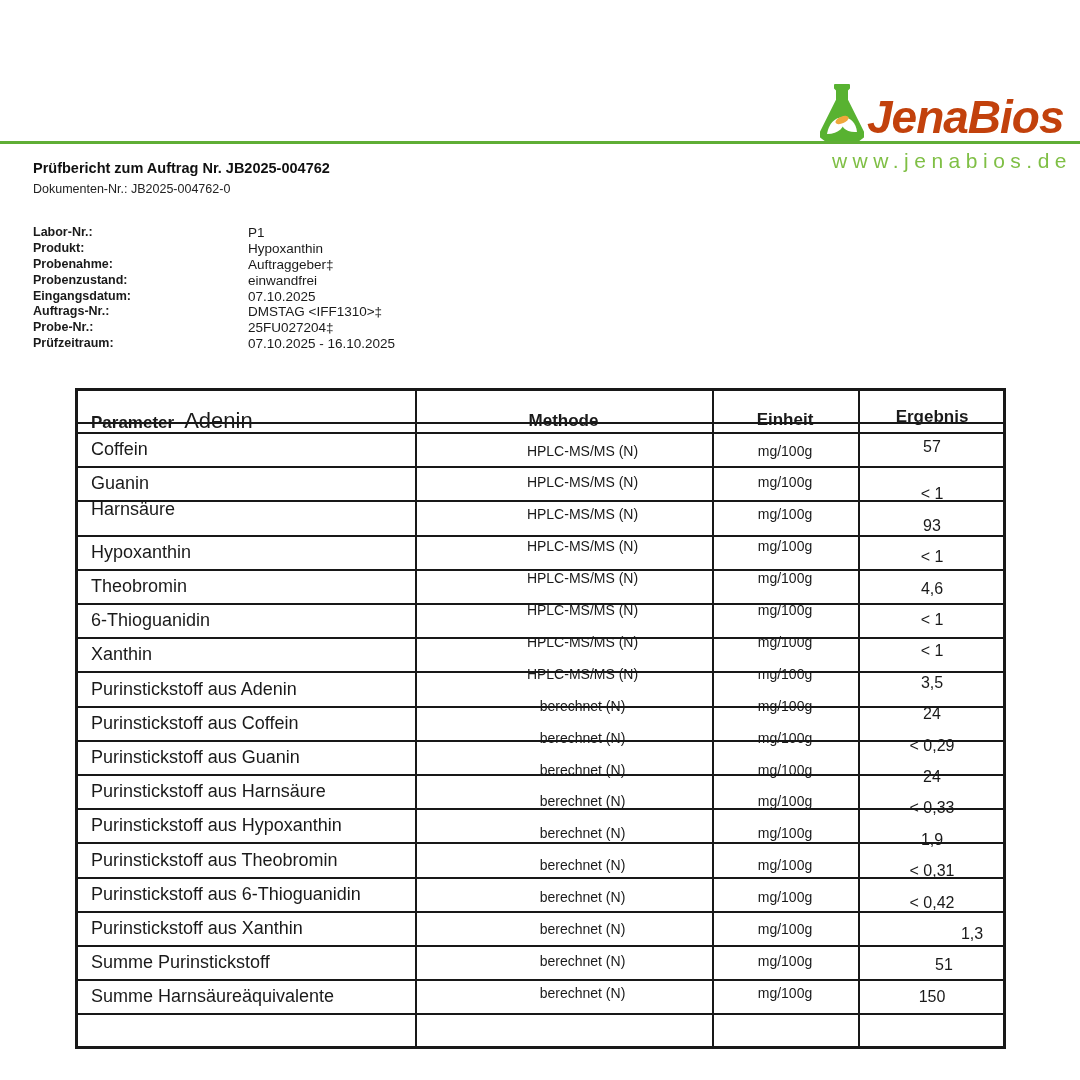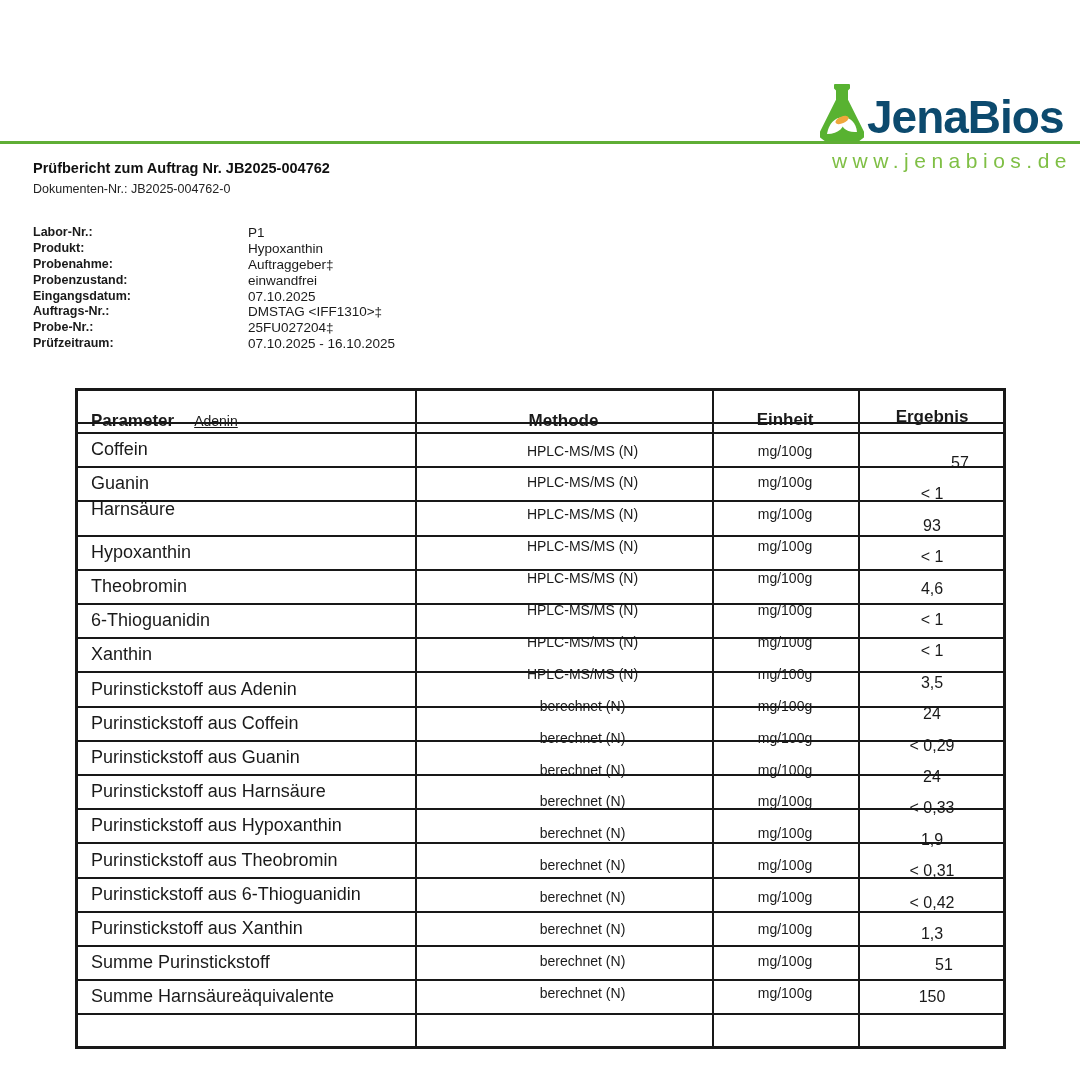--- a/index.html
+++ b/index.html
@@ -26,21 +26,21 @@
   .meta-label{left:0;font-weight:bold;font-size:12.5px;}
   .meta-value{left:215px;font-size:13.5px;}
 
   
   .rtable{position:absolute;left:75px;top:388px;width:931px;height:661px;
           border:3px solid #181818;box-sizing:border-box;background:#fff;}
   .vline{position:absolute;top:0;bottom:0;width:2px;background:#181818;z-index:3;}
   .hline{position:absolute;left:0;right:0;height:2px;background:#181818;z-index:3;}
   .th{position:absolute;font-weight:bold;font-size:17px;z-index:2;
       transform:translateY(-50%);white-space:nowrap;}
-  .th .overlap{font-weight:400;font-size:14px;margin-left:20px;text-decoration:underline;}
+  .th .overlap{font-weight:400;font-size:22px;margin-left:10px;}
   .th-param{left:13px;top:30px;}
   .th-methode{left:339px;width:293px;top:30px;text-align:center;}
   .th-einheit{left:636px;width:142px;top:29px;text-align:center;}
   .th-ergebnis{left:782px;width:144px;top:26px;text-align:center;}
   .param-cell{position:absolute;left:13px;transform:translateY(-50%);font-size:18px;
               white-space:nowrap;z-index:2;}
   .methode-cell{position:absolute;left:339px;width:293px;text-align:center;
                 transform:translateY(-50%);font-size:14px;z-index:2;white-space:nowrap;padding-left:19px;}
   .einheit-cell{position:absolute;left:636px;width:142px;text-align:center;
                 transform:translateY(-50%);font-size:14px;z-index:2;white-space:nowrap;}
@@ -51,21 +51,21 @@
 <body>
 
 <div class="page">
 
   <svg class="flask" width="48" height="59" viewBox="0 0 48 59" id="flask-svg">
     <path id="flask-body" fill="#58b231" stroke="#58b231" stroke-width="2" stroke-linejoin="round" d="M17 2 L31 2 L31 5 L29 7 L29 17 L45 49 L45 54 L41 57 L7 57 L3 54 L3 49 L19 17 L19 7 L17 5 Z"></path>
     <path fill="#ffffff" d="M9 51 C11 39 19 33 27 35 C27 44 21 51 9 51 Z"></path>
     <path fill="#ffffff" d="M39 49 C38 39 31 33 23 35 C22 44 28 50 39 49 Z"></path>
     <ellipse id="flask-grain" cx="24" cy="37" rx="7" ry="3.4" fill="#efa73c" transform="rotate(-24 24 37)"></ellipse>
   </svg>
-  <div class="brand-name" style="color: #0c4a6e;">JenaBios</div>
+  <div class="brand-name" style="color: #c2410c; font-style: italic;">JenaBios</div>
   <div class="rule" style="background: rgb(95, 174, 53);"></div>
   <div class="website" style="color: rgb(127, 191, 69);">www.jenabios.de</div>
 
   <div class="title">Prüfbericht zum Auftrag Nr. JB2025-004762</div>
   <div class="docnr">Dokumenten-Nr.: JB2025-004762-0</div>
 
   <div class="meta" id="meta">
       <div class="meta-row">
         <div class="meta-label">Labor-Nr.:</div>
         <div class="meta-value">P1</div>
@@ -142,21 +142,21 @@
       <div class="param-cell" style="top: 365.9px;">Purinstickstoff aus Guanin</div>
       <div class="param-cell" style="top: 434.3px;">Purinstickstoff aus Hypoxanthin</div>
       <div class="param-cell" style="top: 400.1px;">Purinstickstoff aus Harnsäure</div>
       <div class="param-cell" style="top: 468.5px;">Purinstickstoff aus Theobromin</div>
       <div class="param-cell" style="top: 502.7px;">Purinstickstoff aus 6-Thioguanidin</div>
       <div class="param-cell" style="top: 536.9px;">Purinstickstoff aus Xanthin</div>
       <div class="param-cell" style="top: 571.1px;">Summe Purinstickstoff</div>
       <div class="param-cell" style="top: 605.3px;">Summe Harnsäureäquivalente</div>
       <div class="methode-cell" style="top: 59.5px;">HPLC-MS/MS (N)</div>
       <div class="einheit-cell" style="top: 59.5px;">mg/100g</div>
-      <div class="ergebnis-cell" style="top: 72px; padding-left: 28px;">57</div>
+      <div class="ergebnis-cell" style="top: 56px;">57</div>
       <div class="methode-cell" style="top: 91.4px;">HPLC-MS/MS (N)</div>
       <div class="einheit-cell" style="top: 91.4px;">mg/100g</div>
       <div class="ergebnis-cell" style="top: 103.4px;">&lt; 1</div>
       <div class="methode-cell" style="top: 123.3px;">HPLC-MS/MS (N)</div>
       <div class="einheit-cell" style="top: 123.3px;">mg/100g</div>
       <div class="ergebnis-cell" style="top: 134.8px;">93</div>
       <div class="methode-cell" style="top: 155.2px;">HPLC-MS/MS (N)</div>
       <div class="einheit-cell" style="top: 155.2px;">mg/100g</div>
       <div class="ergebnis-cell" style="top: 166.2px;">&lt; 1</div>
       <div class="methode-cell" style="top: 187.1px;">HPLC-MS/MS (N)</div>
@@ -187,21 +187,21 @@
       <div class="einheit-cell" style="top: 442.3px;">mg/100g</div>
       <div class="ergebnis-cell" style="top: 448.8px;">1,9</div>
       <div class="methode-cell" style="top: 474.2px;">berechnet (N)</div>
       <div class="einheit-cell" style="top: 474.2px;">mg/100g</div>
       <div class="ergebnis-cell" style="top: 480.2px;">&lt; 0,31</div>
       <div class="methode-cell" style="top: 506.1px;">berechnet (N)</div>
       <div class="einheit-cell" style="top: 506.1px;">mg/100g</div>
       <div class="ergebnis-cell" style="top: 511.6px;">&lt; 0,42</div>
       <div class="methode-cell" style="top: 538px;">berechnet (N)</div>
       <div class="einheit-cell" style="top: 538px;">mg/100g</div>
-      <div class="ergebnis-cell" style="top: 543px;">1,3</div>
+      <div class="ergebnis-cell" style="top: 543px; padding-left: 40px;">1,3</div>
       <div class="methode-cell" style="top: 569.9px;">berechnet (N)</div>
       <div class="einheit-cell" style="top: 569.9px;">mg/100g</div>
       <div class="ergebnis-cell" style="top: 574.4px; padding-left: 12px;">51</div>
       <div class="methode-cell" style="top: 601.8px;">berechnet (N)</div>
       <div class="einheit-cell" style="top: 601.8px;">mg/100g</div>
       <div class="ergebnis-cell" style="top: 605.8px;">150</div>
     </div>
 
 </div>
 

